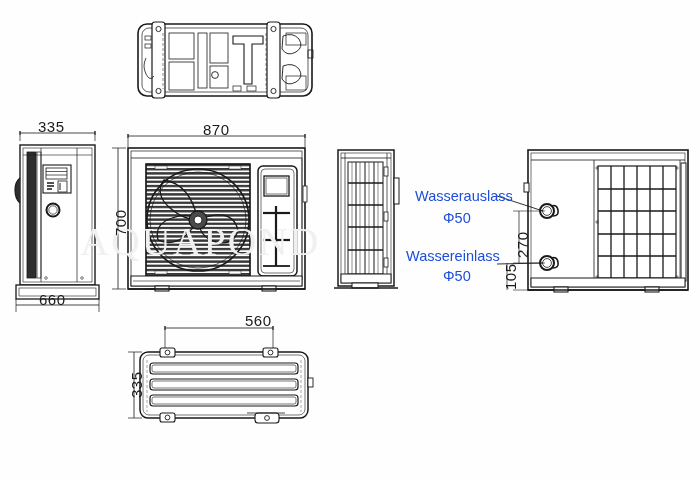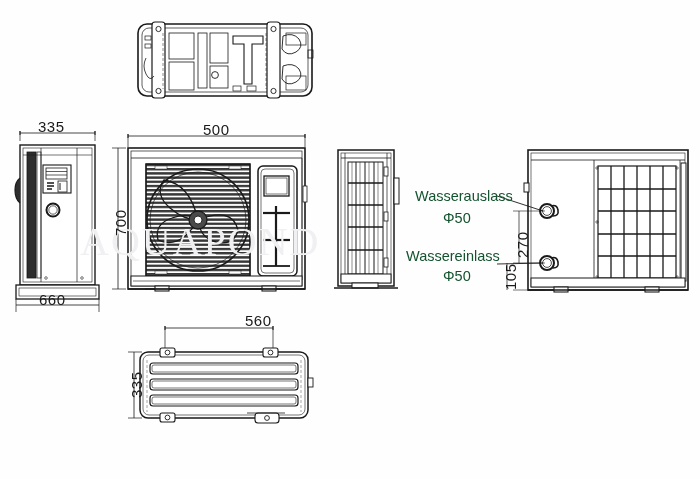--- a/index.html
+++ b/index.html
@@ -31,21 +31,21 @@
     letter-spacing: 0.5px;
     white-space: nowrap;
   }
   .dimtext.vert {
     transform-origin: 0 0;
   }
   .calltext {
     position: absolute;
     font-family: "Liberation Sans", sans-serif;
     font-size: 14.5px;
-    color: #14532d;
+    color: #1d4ed8;
     white-space: nowrap;
   }
   .watermark {
     position: absolute;
     font-family: "Liberation Serif", serif;
     font-size: 40px;
     color: #f0f0f2;
     letter-spacing: 2px;
     white-space: nowrap;
     user-select: none;
@@ -286,21 +286,21 @@
       <path d="M301 360 V412" stroke-width="0.4" stroke-dasharray="3 2"></path>
     </g>
   </svg>
 
   <div class="watermark" style="left:80px; top:218px;">AQUAPOND</div>
 
   <div class="dimtext" style="left:38px; top:118px;">335</div>
 
   <div class="dimtext" style="left:39px; top:291px;">660</div>
 
-  <div class="dimtext" style="left:203px; top:121px;">500</div>
+  <div class="dimtext" style="left:203px; top:121px;">870</div>
 
   <div class="dimtext vert" style="left:112px; top:236px; transform:rotate(-90deg);">700</div>
 
   <div class="dimtext" style="left:205px; top:312px;margin-left:40px;">560</div>
 
   <div class="dimtext vert" style="left:128px; top:398px; transform:rotate(-90deg);">335</div>
 
   <div class="dimtext vert" style="left:514px; top:258px; transform:rotate(-90deg);">270</div>
 
   <div class="dimtext vert" style="left:502px; top:290px; transform:rotate(-90deg);">105</div>

